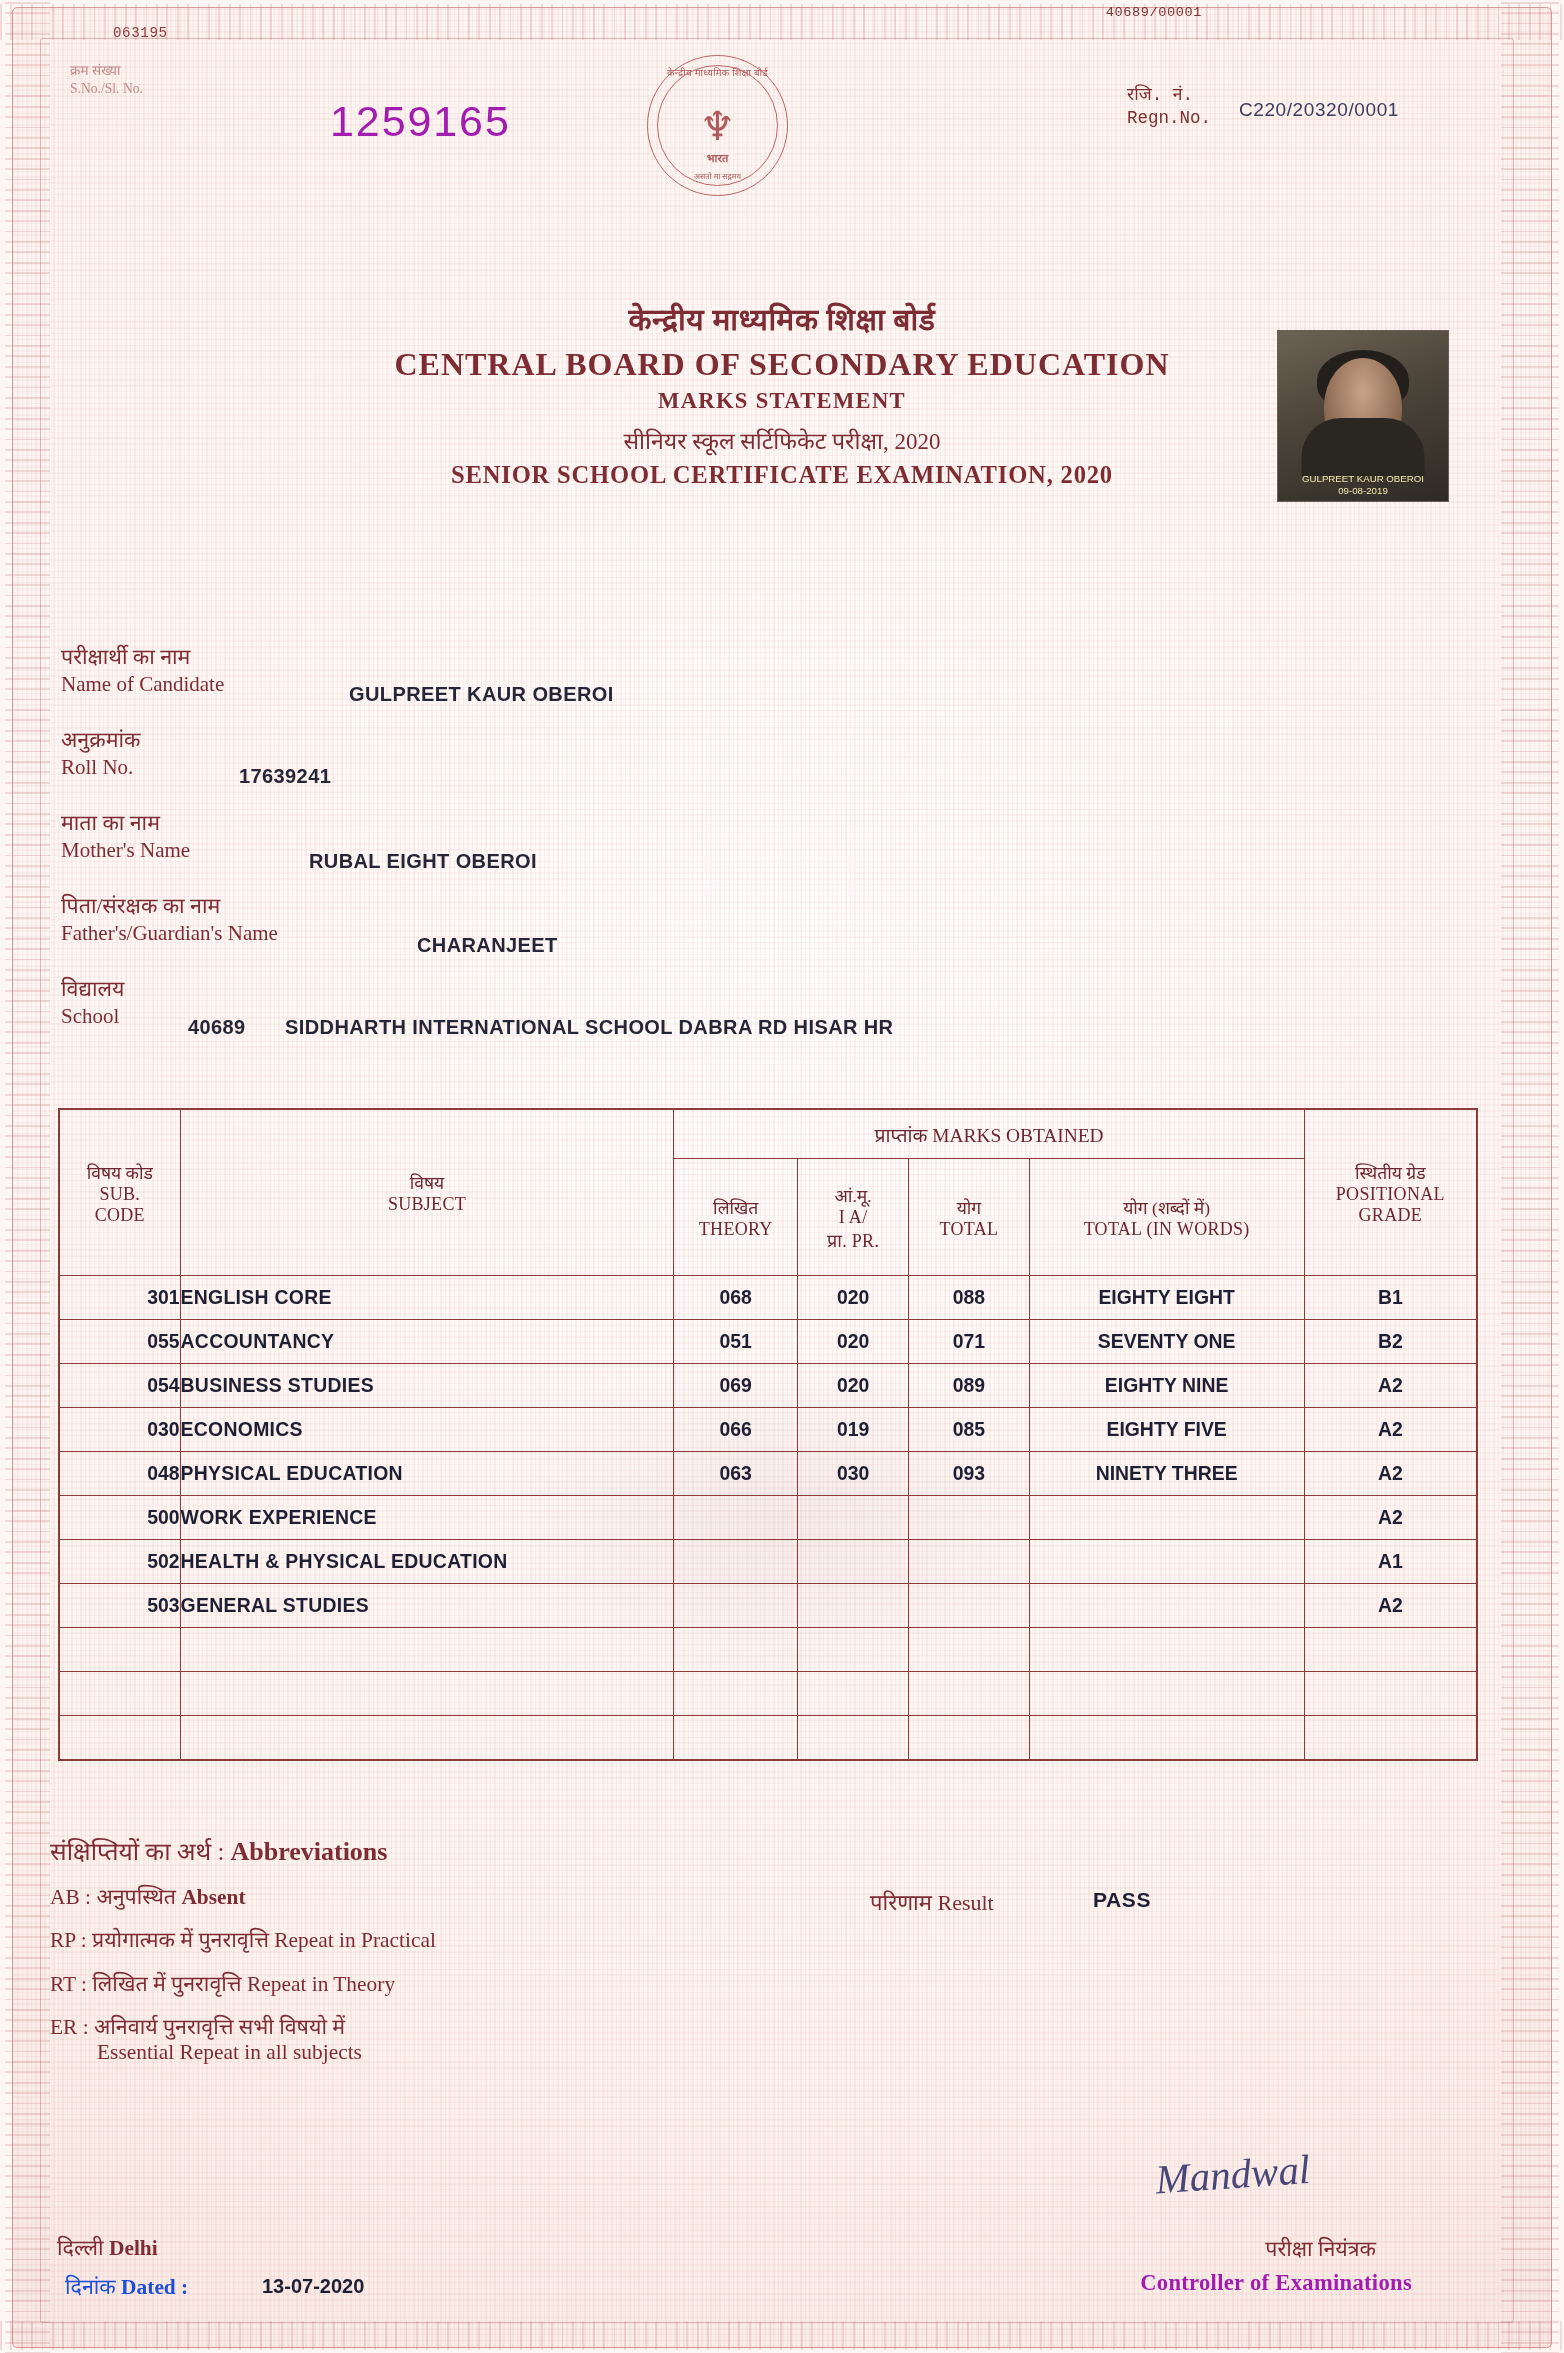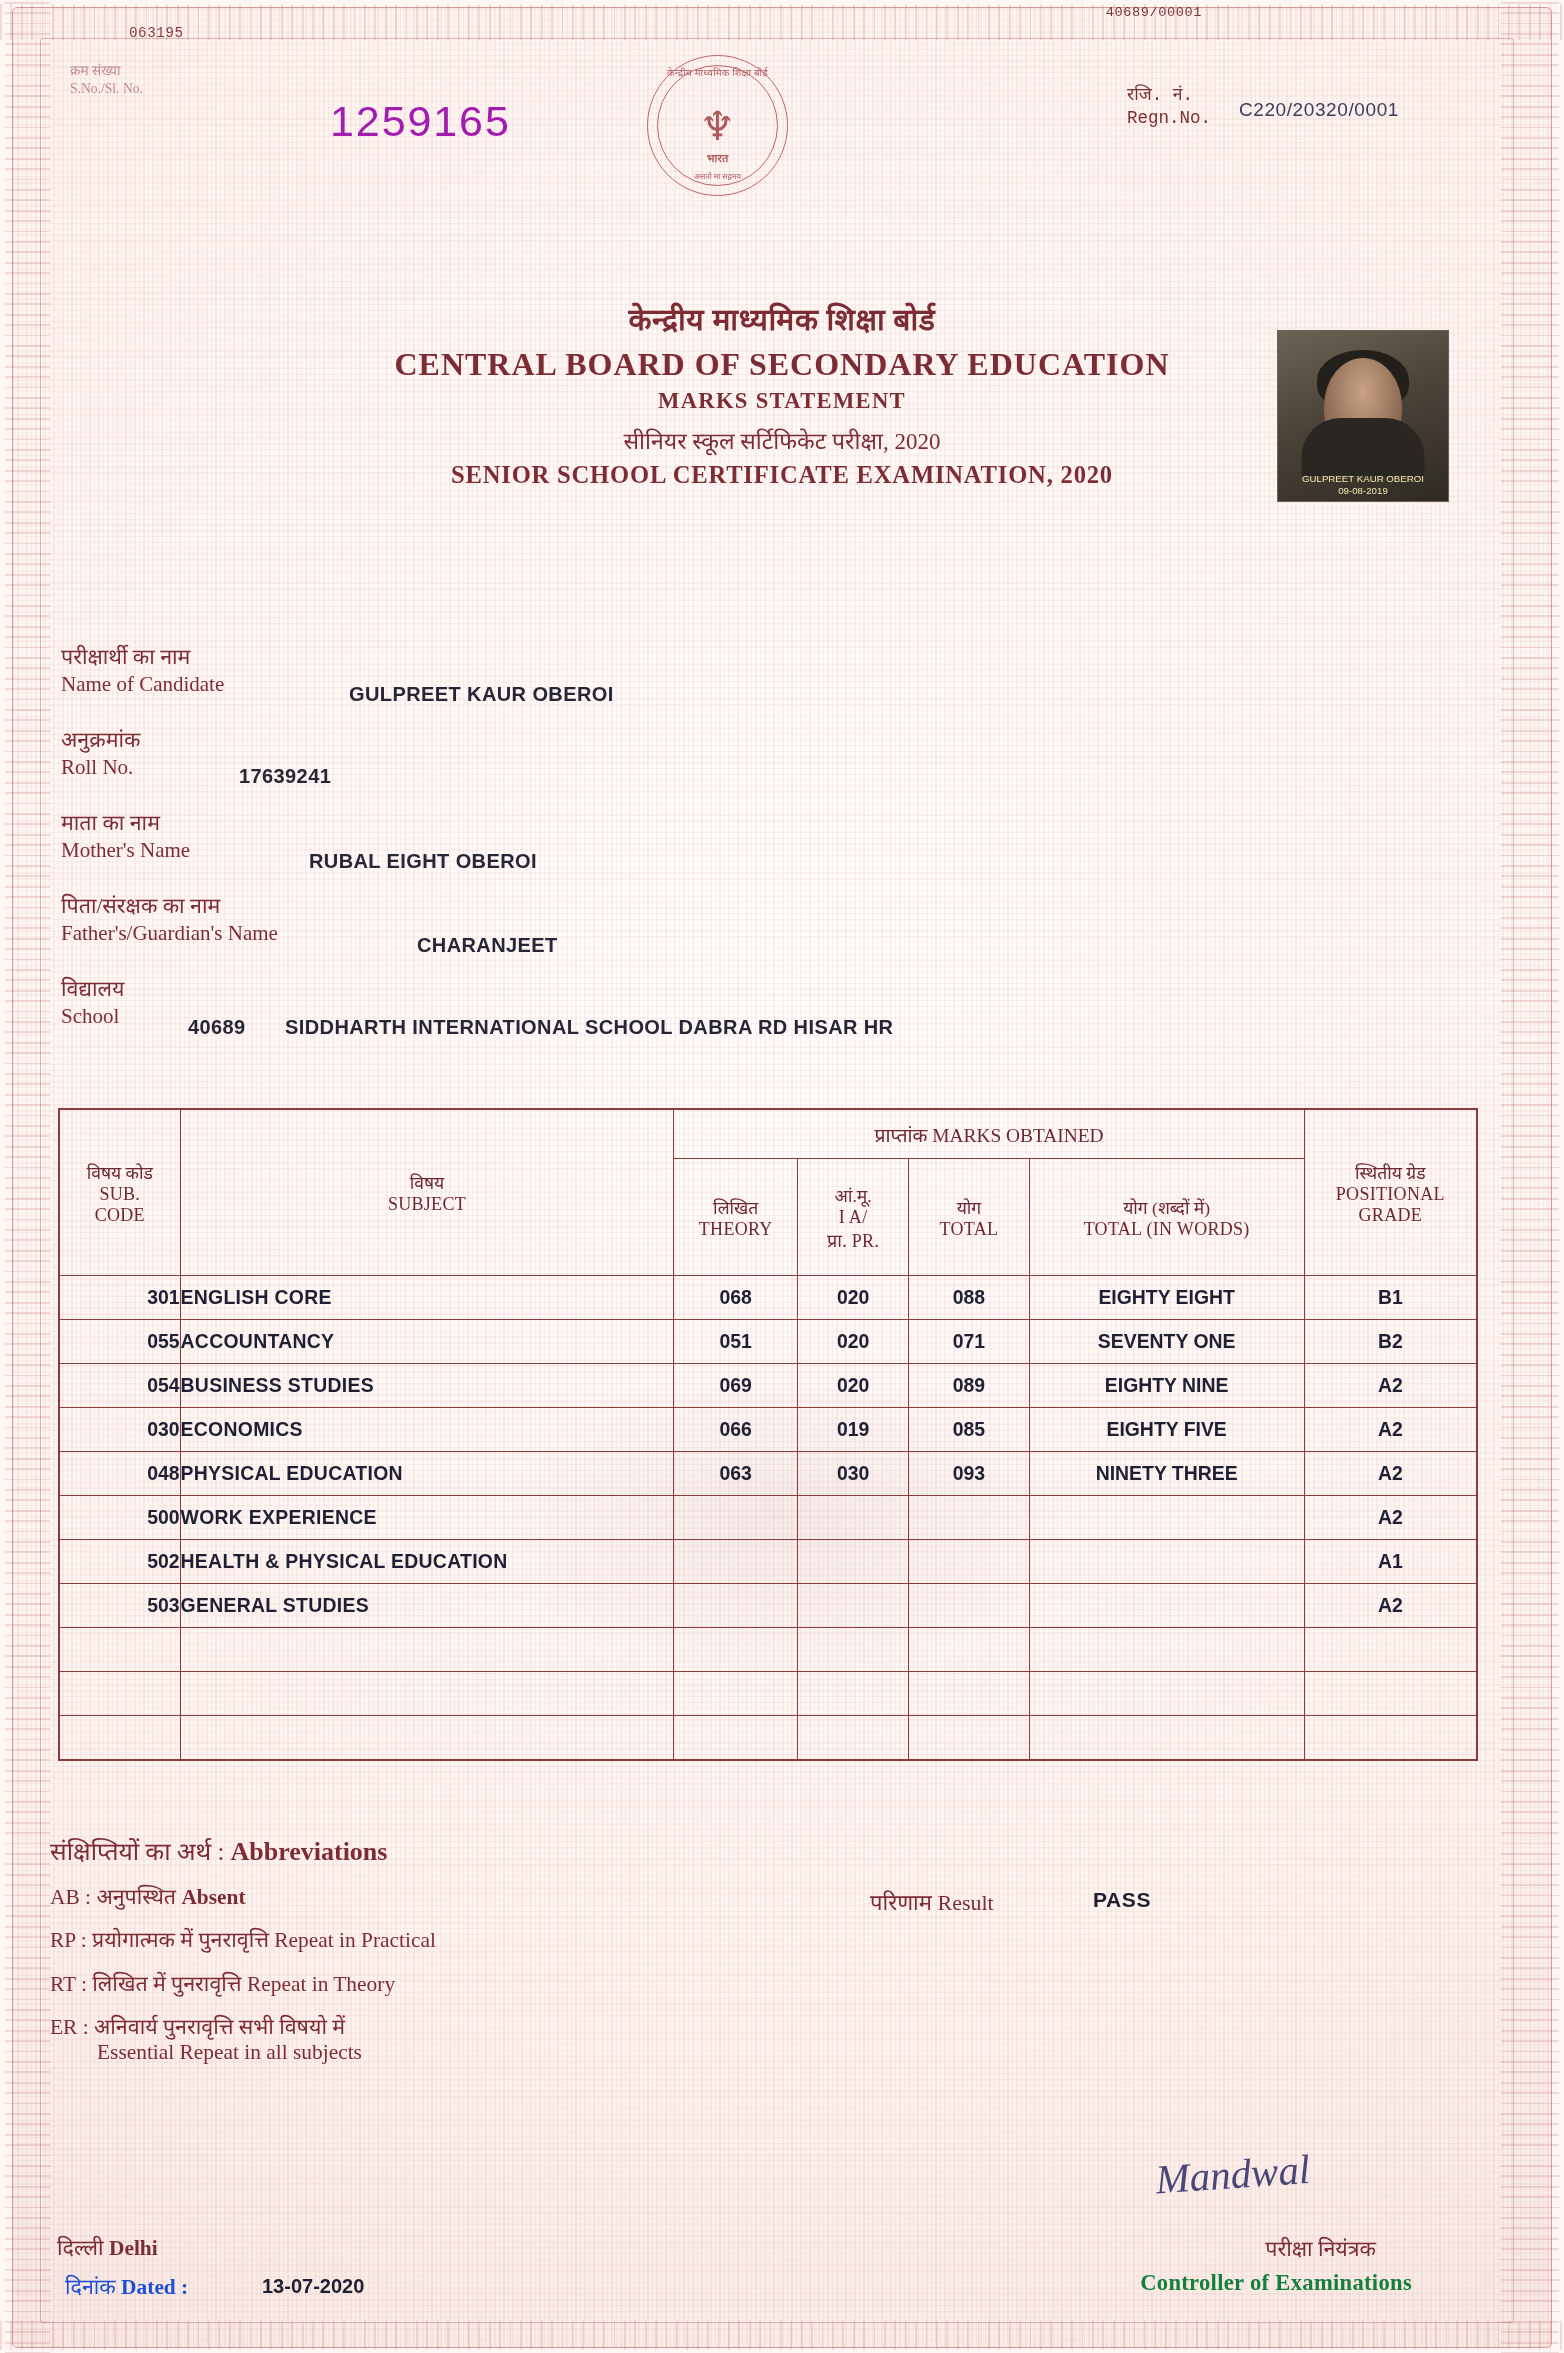--- a/index.html
+++ b/index.html
@@ -57,21 +57,21 @@
   }
 
   .content {
     position: absolute;
     left: 0; top: 0; right: 0; bottom: 0;
   }
 
   
   .corner-serial {
     position: absolute;
-    left: 129px; top: 24.6px;
+    left: 113px; top: 24.6px;
     font-family: "Liberation Mono", monospace;
     font-size: 14.2px;
     color: #8a3b3b;
     letter-spacing: 0.6px;
   }
   .corner-school-top {
     position: absolute;
     right: 362px; top: 5.2px;
     font-family: Liberation Mono, monospace;
     font-size: 13.6px;
@@ -319,21 +319,21 @@
     font-style: italic;
     transform: rotate(-4deg);
     opacity: .85;
   }
   .controller-hi {
     position: absolute; right: 188px; top: 2233px;
     font-size: 21.4px; color: #7d2c34;
   }
   .controller-en {
     position: absolute; right: 152px; top: 2270px;
-    font-size: 22.6px; font-weight: bold; color: #15803d; letter-spacing: 0.3px;
+    font-size: 22.6px; font-weight: bold; color: #a21caf; letter-spacing: 0.3px;
   }
 
   
   .watermark {
     position: absolute;
     left: 50%; top: 1359px;
     transform: translateX(-50%);
     width: 582px; height: 323px;
     border-radius: 50%;
     background: radial-gradient(ellipse at center, rgba(170,120,120,0.10) 0%, rgba(255,255,255,0) 70%);

